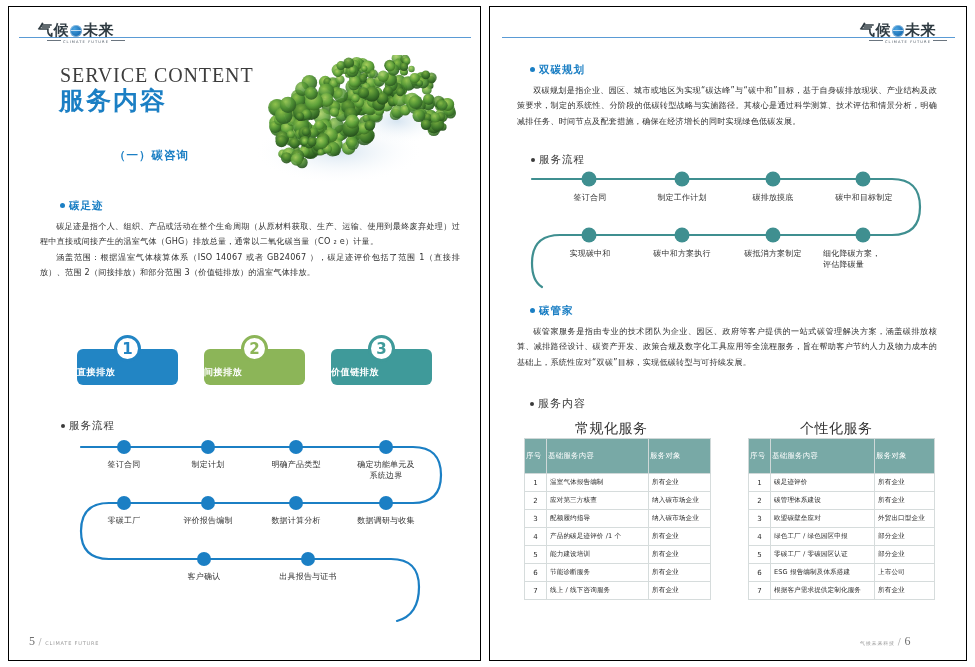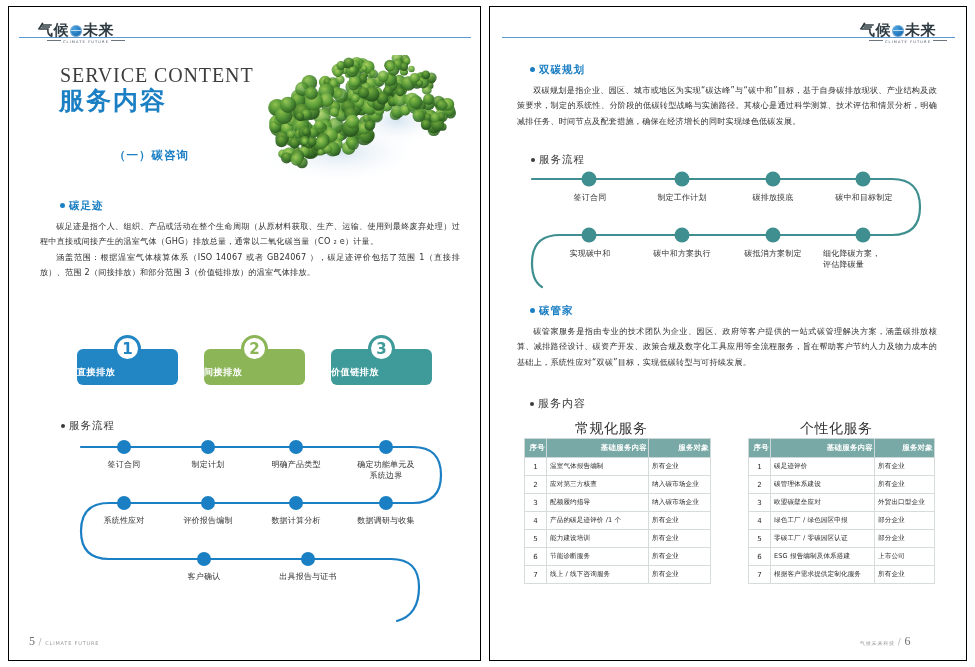--- a/index.html
+++ b/index.html
@@ -91,22 +91,22 @@
     text-align:center;line-height:11px;white-space:pre-line;
   }
 
   
   .tbl-cap{position:absolute;font-size:14px;color:#333;letter-spacing:.5px;white-space:nowrap;}
   table.svc{
     position:absolute;border-collapse:collapse;table-layout:fixed;
     font-size:6.6px;color:#2b2b2b;
   }
   table.svc th{
-    background:#78a9a6;color:#fff;font-weight:700;font-size:7.4px;
-    border:1px solid #cfd8d8;padding:4px 1px;text-align:right;letter-spacing:.3px;
+    background:#78a9a6;color:#fff;font-weight:400;font-size:7.4px;
+    border:1px solid #cfd8d8;padding:12px 1px;text-align:left;letter-spacing:.3px;
   }
   table.svc td{
     border:1px solid #d6dcdc;padding:4px 3px;text-align:left;
     letter-spacing:.1px;height:9px;
   }
   table.svc td.idx{text-align:center;width:22px;font-size:7px;}
   table.svc td.obj{text-align:left;}
 
   
   .foot{position:absolute;font-size:9px;color:#8a8a8a;letter-spacing:.6px;white-space:nowrap;}
@@ -524,21 +524,21 @@
         </g>
       </svg>
       <div class="lbl" style="left:28px;top:22px;width:70px;">签订合同</div>
       <div class="lbl" style="left:112px;top:22px;width:70px;">制定计划</div>
       <div class="lbl" style="left:193px;top:22px;width:84px;">明确产品类型</div>
       <div class="lbl" style="left:283px;top:22px;width:84px;">确定功能单元及
 系统边界</div>
       <div class="lbl" style="left:283px;top:78px;width:84px;">数据调研与收集</div>
       <div class="lbl" style="left:197px;top:78px;width:76px;">数据计算分析</div>
       <div class="lbl" style="left:109px;top:78px;width:76px;">评价报告编制</div>
-      <div class="lbl" style="left:29px;top:78px;width:68px;">系统性应对</div>
+      <div class="lbl" style="left:29px;top:78px;width:68px;">零碳工厂</div>
       <div class="lbl" style="left:109px;top:134px;width:68px;">客户确认</div>
       <div class="lbl" style="left:203px;top:134px;width:88px;">出具报告与证书</div>
     </div>
 
     <div class="foot" style="left:20px;top:627px;">
       <span class="num">5</span><span class="slash">/</span><span class="tiny">CLIMATE FUTURE</span>
     </div>
   </div>
 
   <div class="page page-right">

